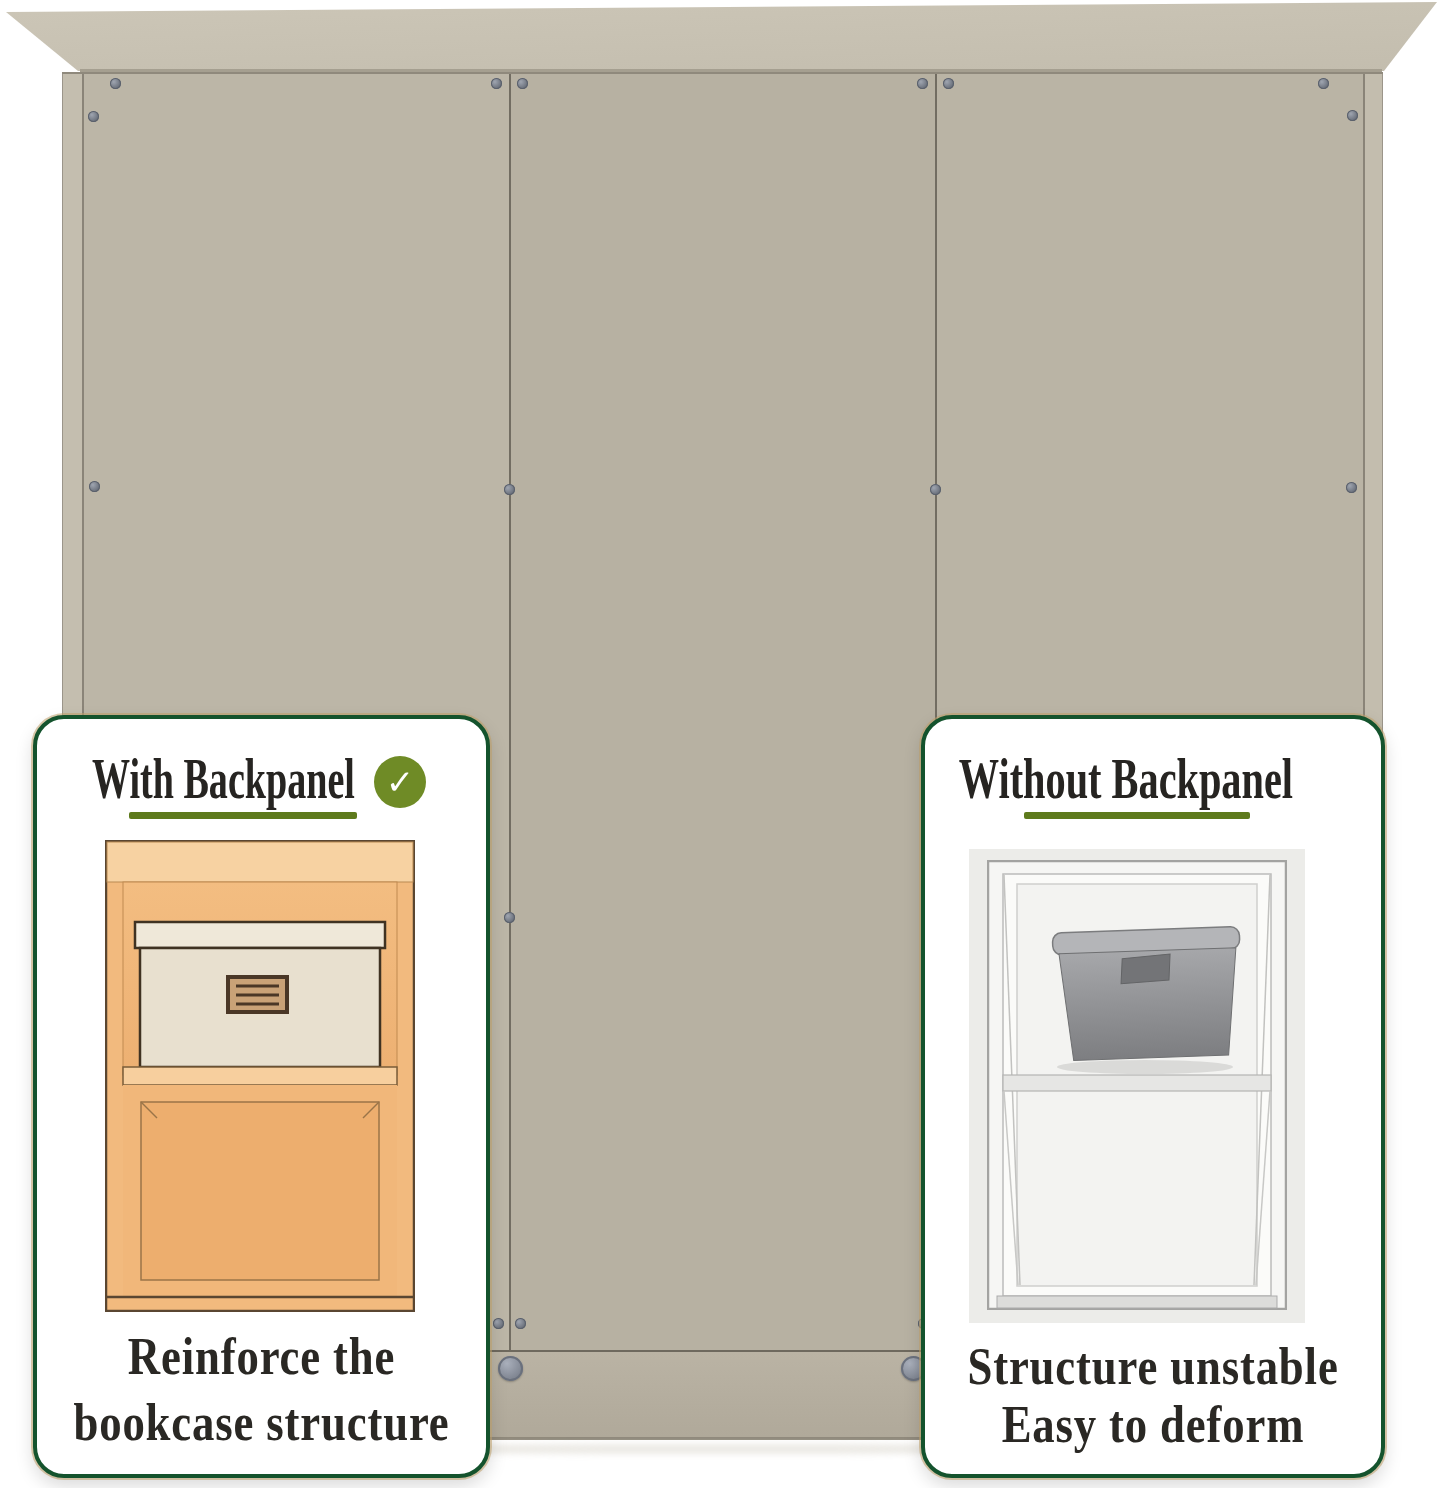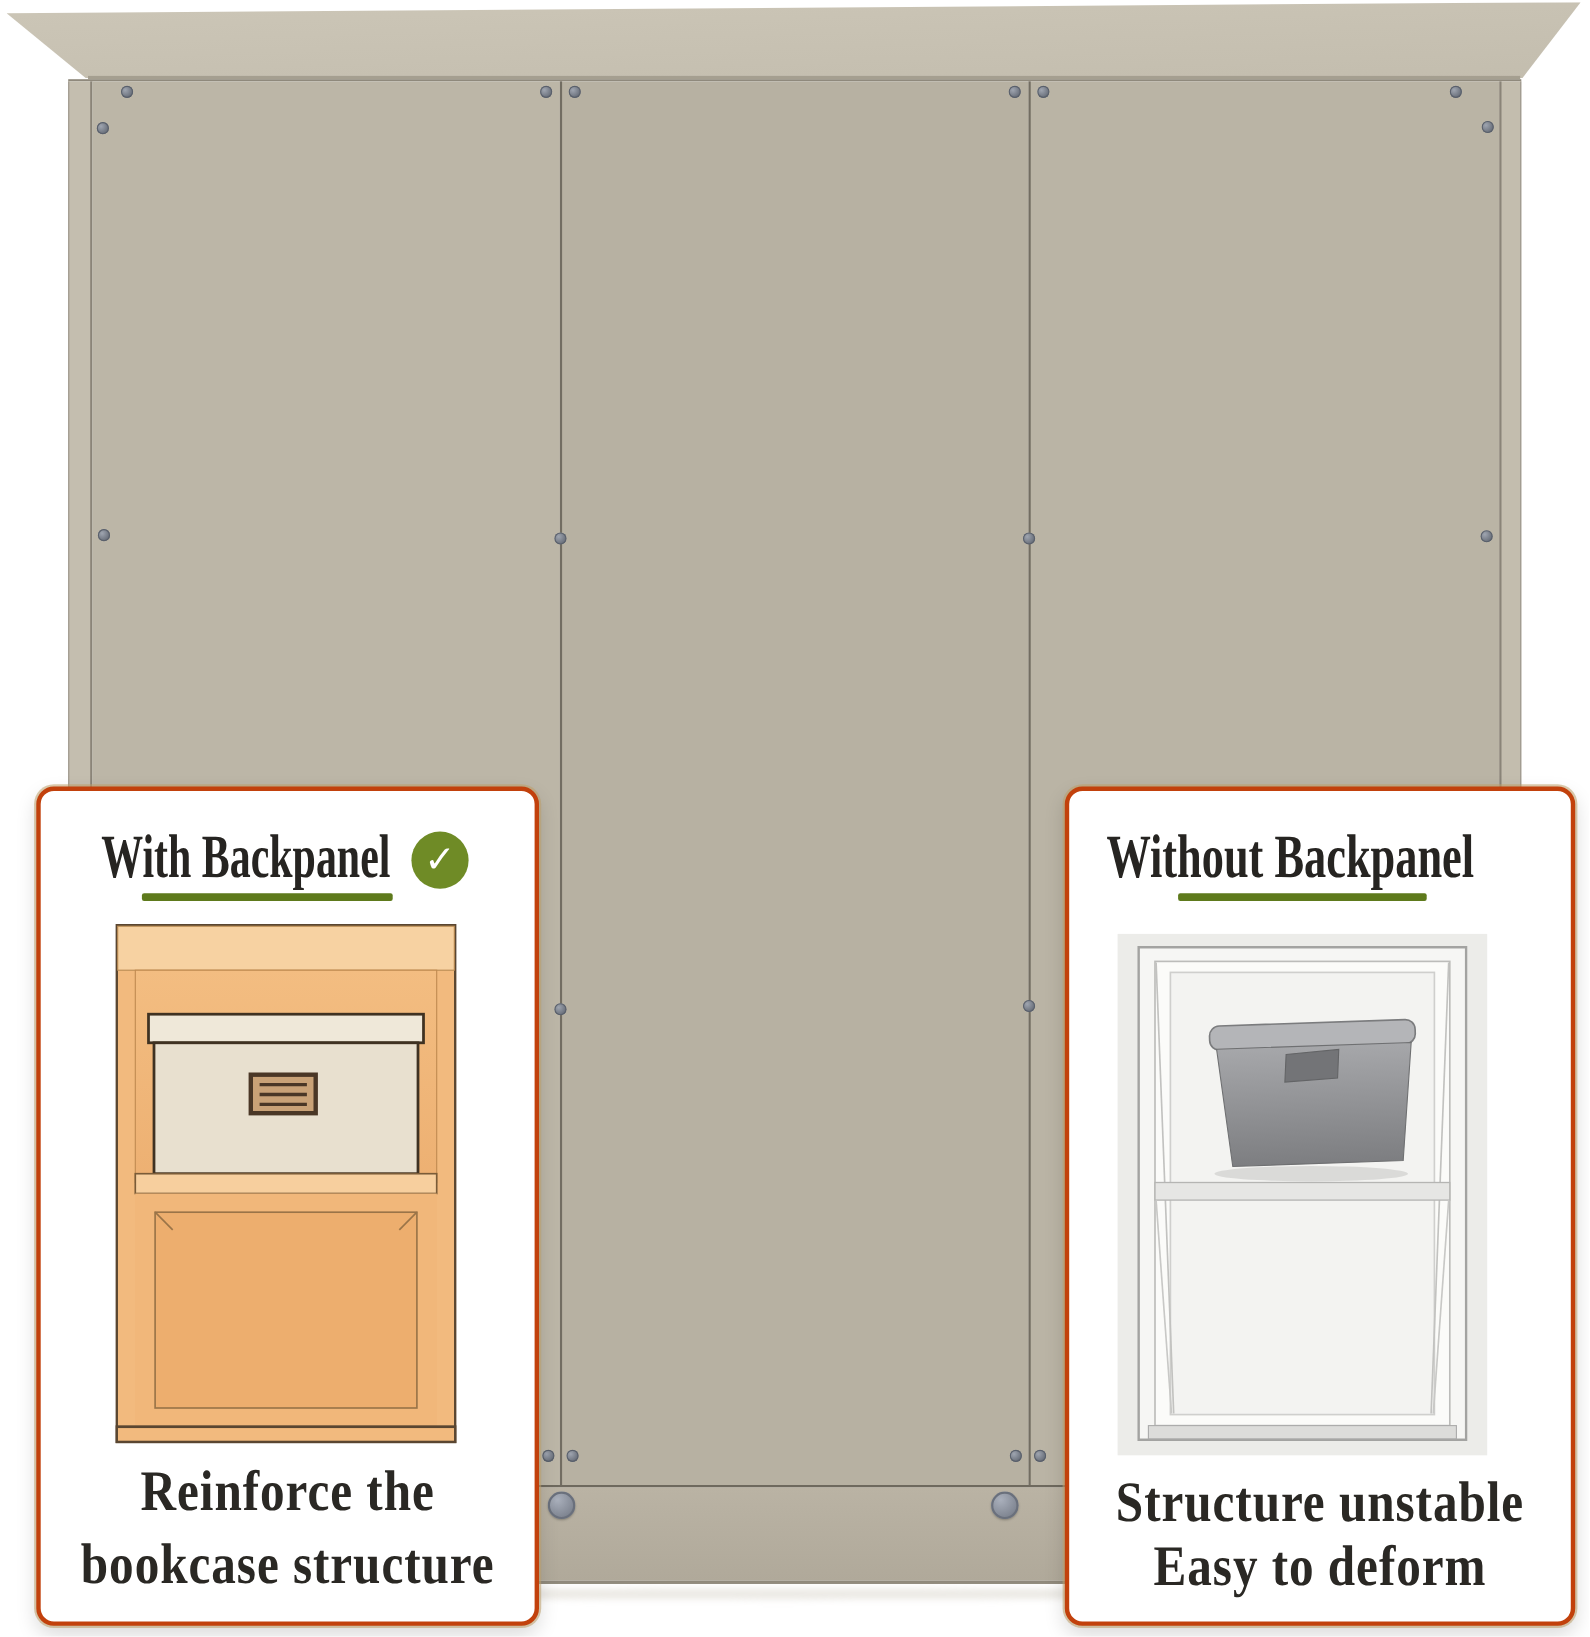--- a/index.html
+++ b/index.html
@@ -26,25 +26,25 @@
   .floor-shadow{position:absolute;left:140px;top:1444px;width:1160px;height:10px;
                 background:#eceae5;border-radius:50%;filter:blur(3px);}
   .screw{position:absolute;width:11px;height:11px;border-radius:50%;
          background:radial-gradient(circle at 35% 35%,#9fa5b0,#686e79 70%);
          box-shadow:inset 0 0 0 1px #5a606b;}
   .screw-lg{position:absolute;width:25px;height:25px;border-radius:50%;
             background:radial-gradient(circle at 35% 30%,#aab0bc,#7b818d 75%);
             box-shadow:inset 0 0 0 2px #6a707c,0 1px 2px rgba(0,0,0,.25);}
 
   
-  .card{position:absolute;top:715px;height:763px;background:#ffffff;border:4px solid #c2410c;
-        border-radius:16px;box-sizing:border-box;z-index:2;
+  .card{position:absolute;top:715px;height:763px;background:#ffffff;border:4px solid #14532d;
+        border-radius:31px;box-sizing:border-box;z-index:2;
         box-shadow:0 0 0 2px rgba(190,158,104,.55),0 8px 18px rgba(0,0,0,.15);}
   .card-left{left:33px;width:457px;}
-  .card-right{left:968px;width:464px;}
+  .card-right{left:921px;width:464px;}
   .card-title{position:absolute;top:30px;height:60px;line-height:60px;text-align:center;
               font-size:56px;font-weight:bold;color:#262421;white-space:nowrap;
               transform:scaleX(.68);transform-origin:center;}
   .card-left  .card-title{left:-38px;right:38px;}
   .card-right .card-title{left:-30px;right:30px;transform:scaleX(.72);}
   .title-underline{position:absolute;height:7px;background:#5e7a1c;border-radius:2px;top:93px;}
   .card-left  .title-underline{left:92px;width:228px;}
   .card-right .title-underline{left:99px;width:226px;}
   .check-circle{position:absolute;left:337px;top:37px;width:52px;height:52px;border-radius:50%;
                 background:#6f8b26;display:flex;align-items:center;justify-content:center;}

